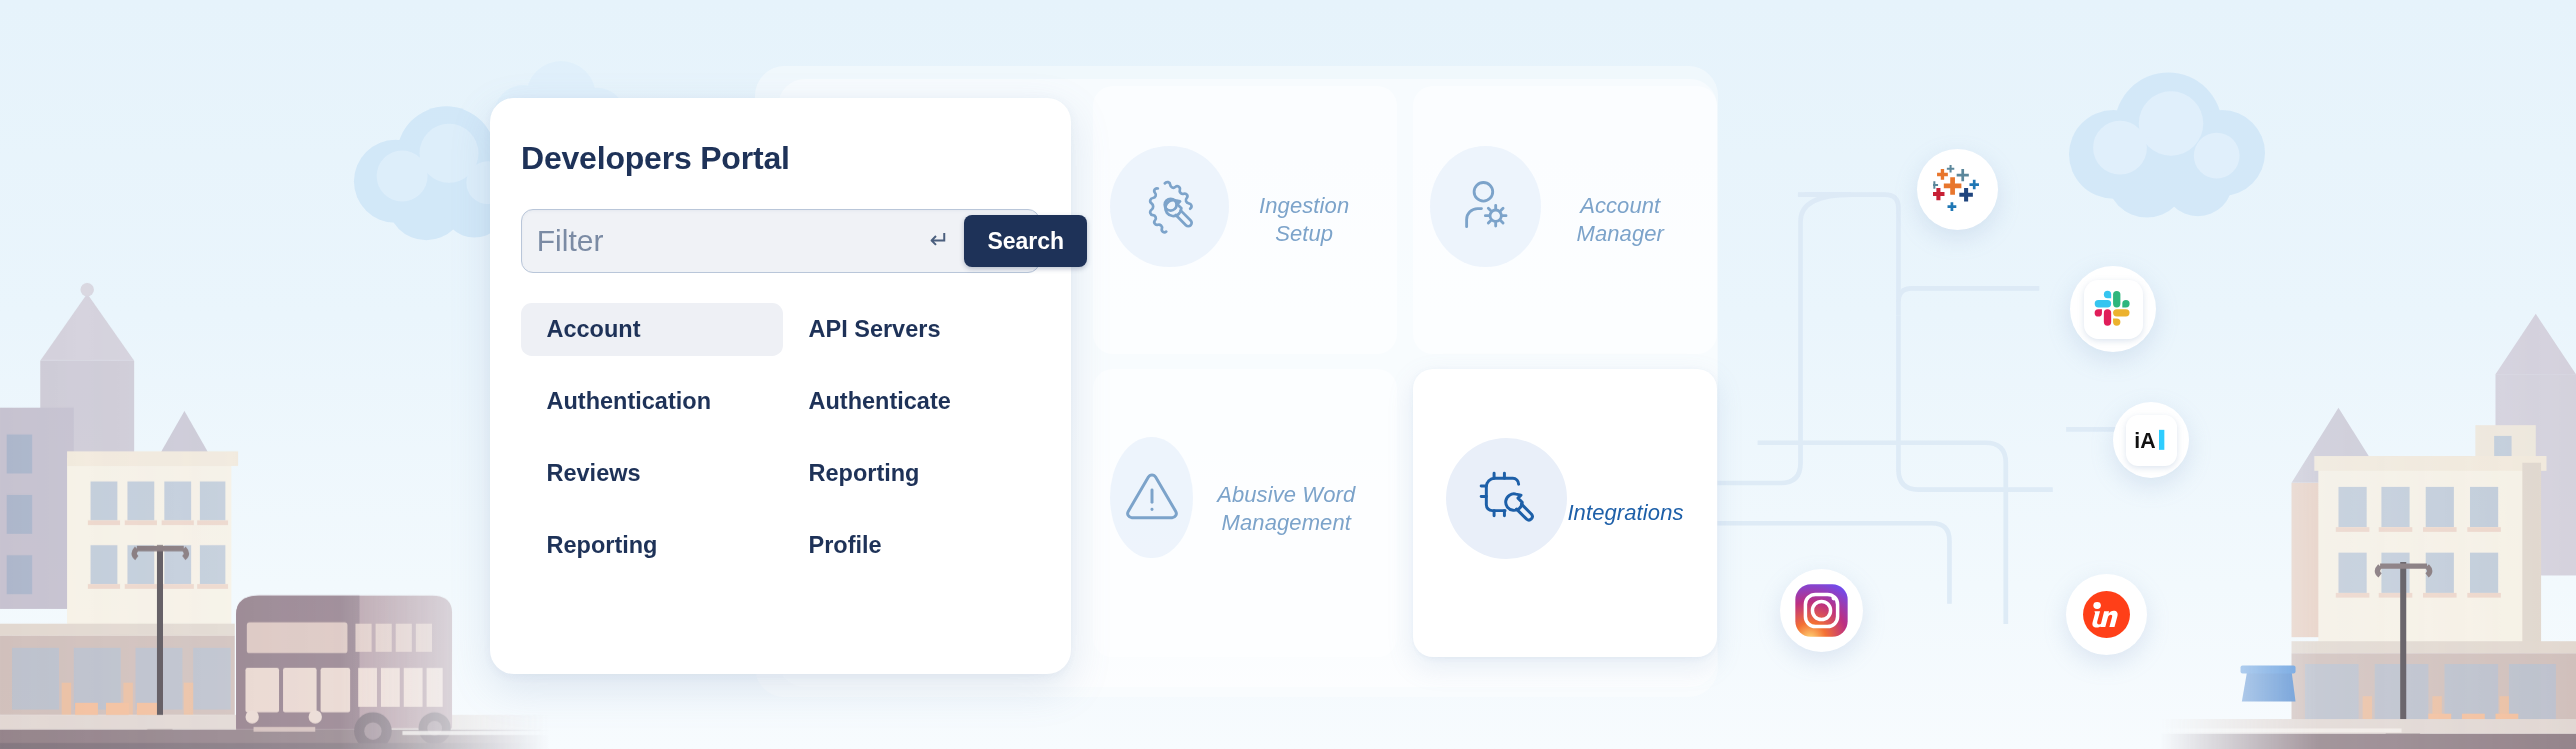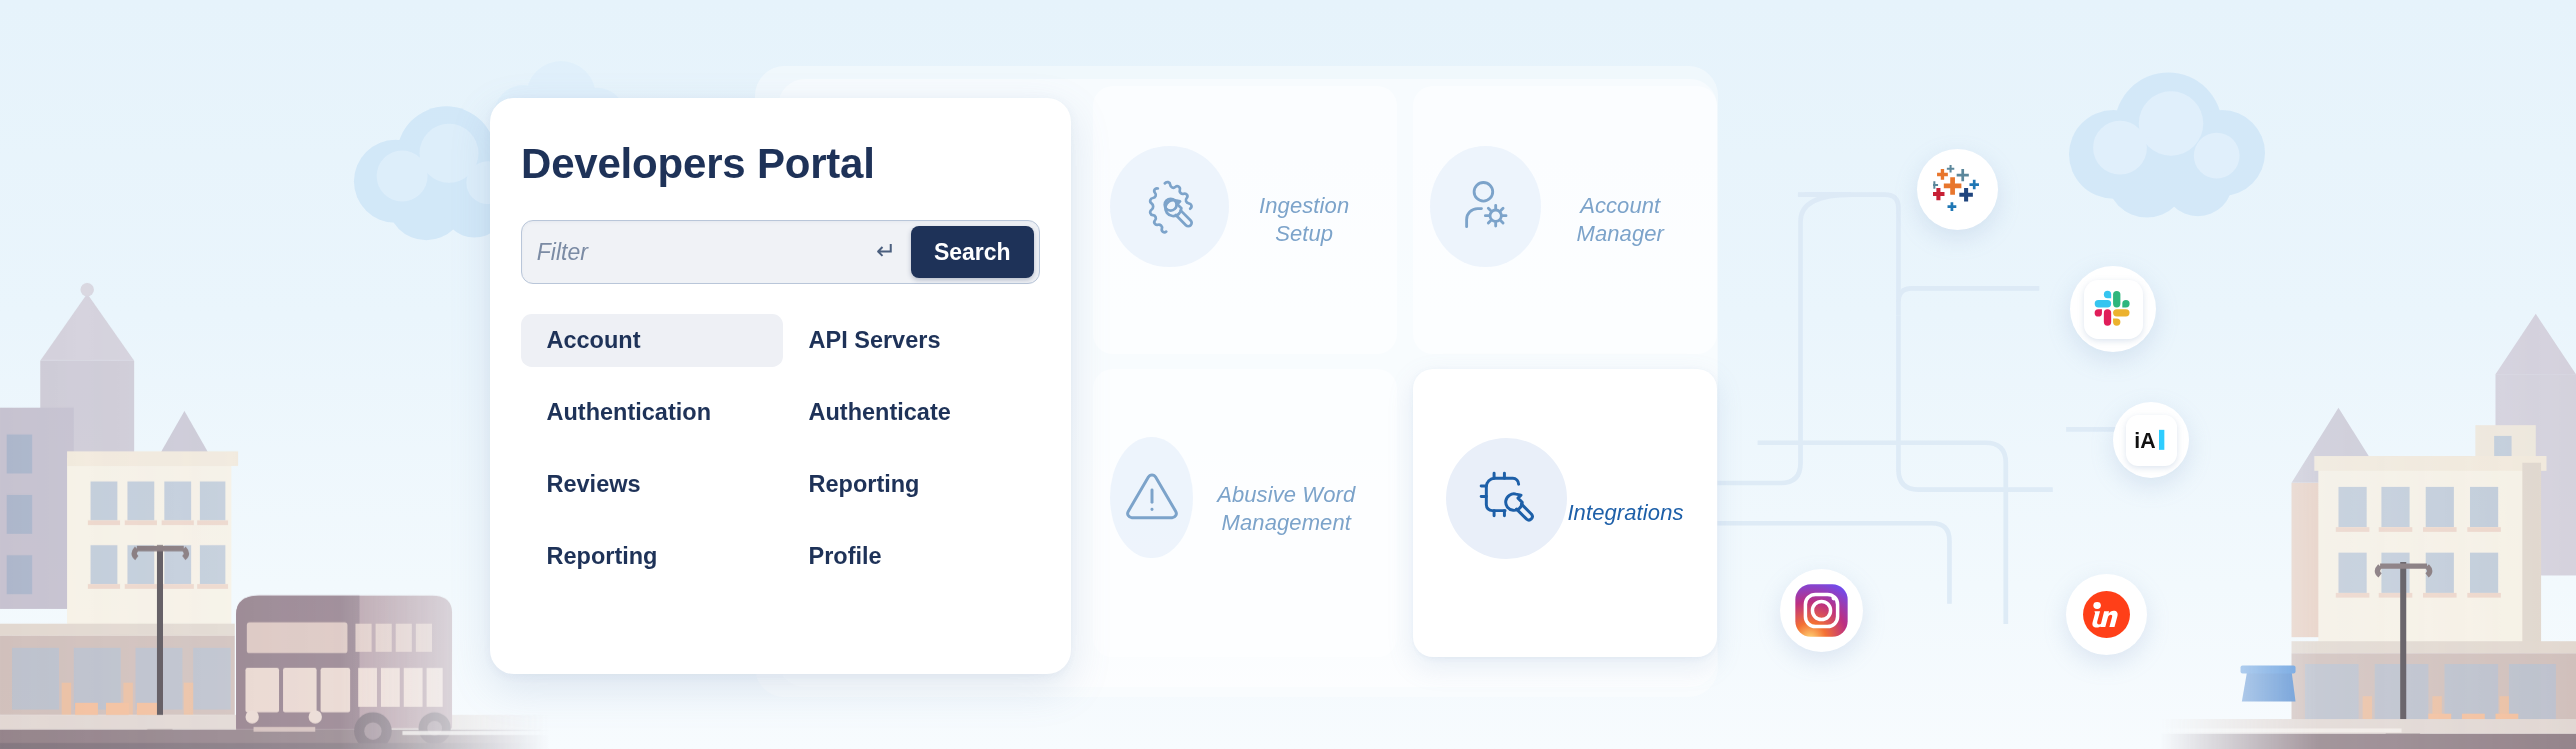--- a/index.html
+++ b/index.html
@@ -105,21 +105,21 @@
     left: 490px;
     top: 98px;
     width: 581px;
     height: 576px;
     background: #ffffff;
     border-radius: 24px;
     box-shadow: 0 14.8px 40px rgba(110,140,180,0.18), 0 2.7px 9.4px rgba(110,140,180,0.08);
     padding: 38px 31px 0 31px;
   }
   .portal-title {
-    font-size: 42px;
+    font-size: 32px;
     font-weight: bold;
     color: #1e3258;
     letter-spacing: -0.2px;
     margin-top: 4px;
   }
   .search-row {
     margin-top: 32px;
     height: 64px;
     border: 1.3px solid #b9c6d9;
     border-radius: 12px;
@@ -128,23 +128,22 @@
     align-items: center;
     padding: 0 5.4px 0 14.8px;
     box-shadow: 0 1.3px 2.7px rgba(120,140,170,0.08) inset;
   }
   .filter-input {
     flex: 1;
     border: none;
     outline: none;
     background: transparent;
     font-family: "Liberation Sans", sans-serif;
-    font-size: 23px;
+    font-size: 30px;
     color: #2c3e5c;
-    font-style: italic;
   }
   .filter-input::placeholder { color: #7b8ba4; }
   .enter-icon {
     color: #4b5f7e;
     font-size: 24px;
     line-height: 1;
     margin: 0 14.8px 0 6.7px;
     display: inline-block;
     transform: translateY(-1.3px);
   }

